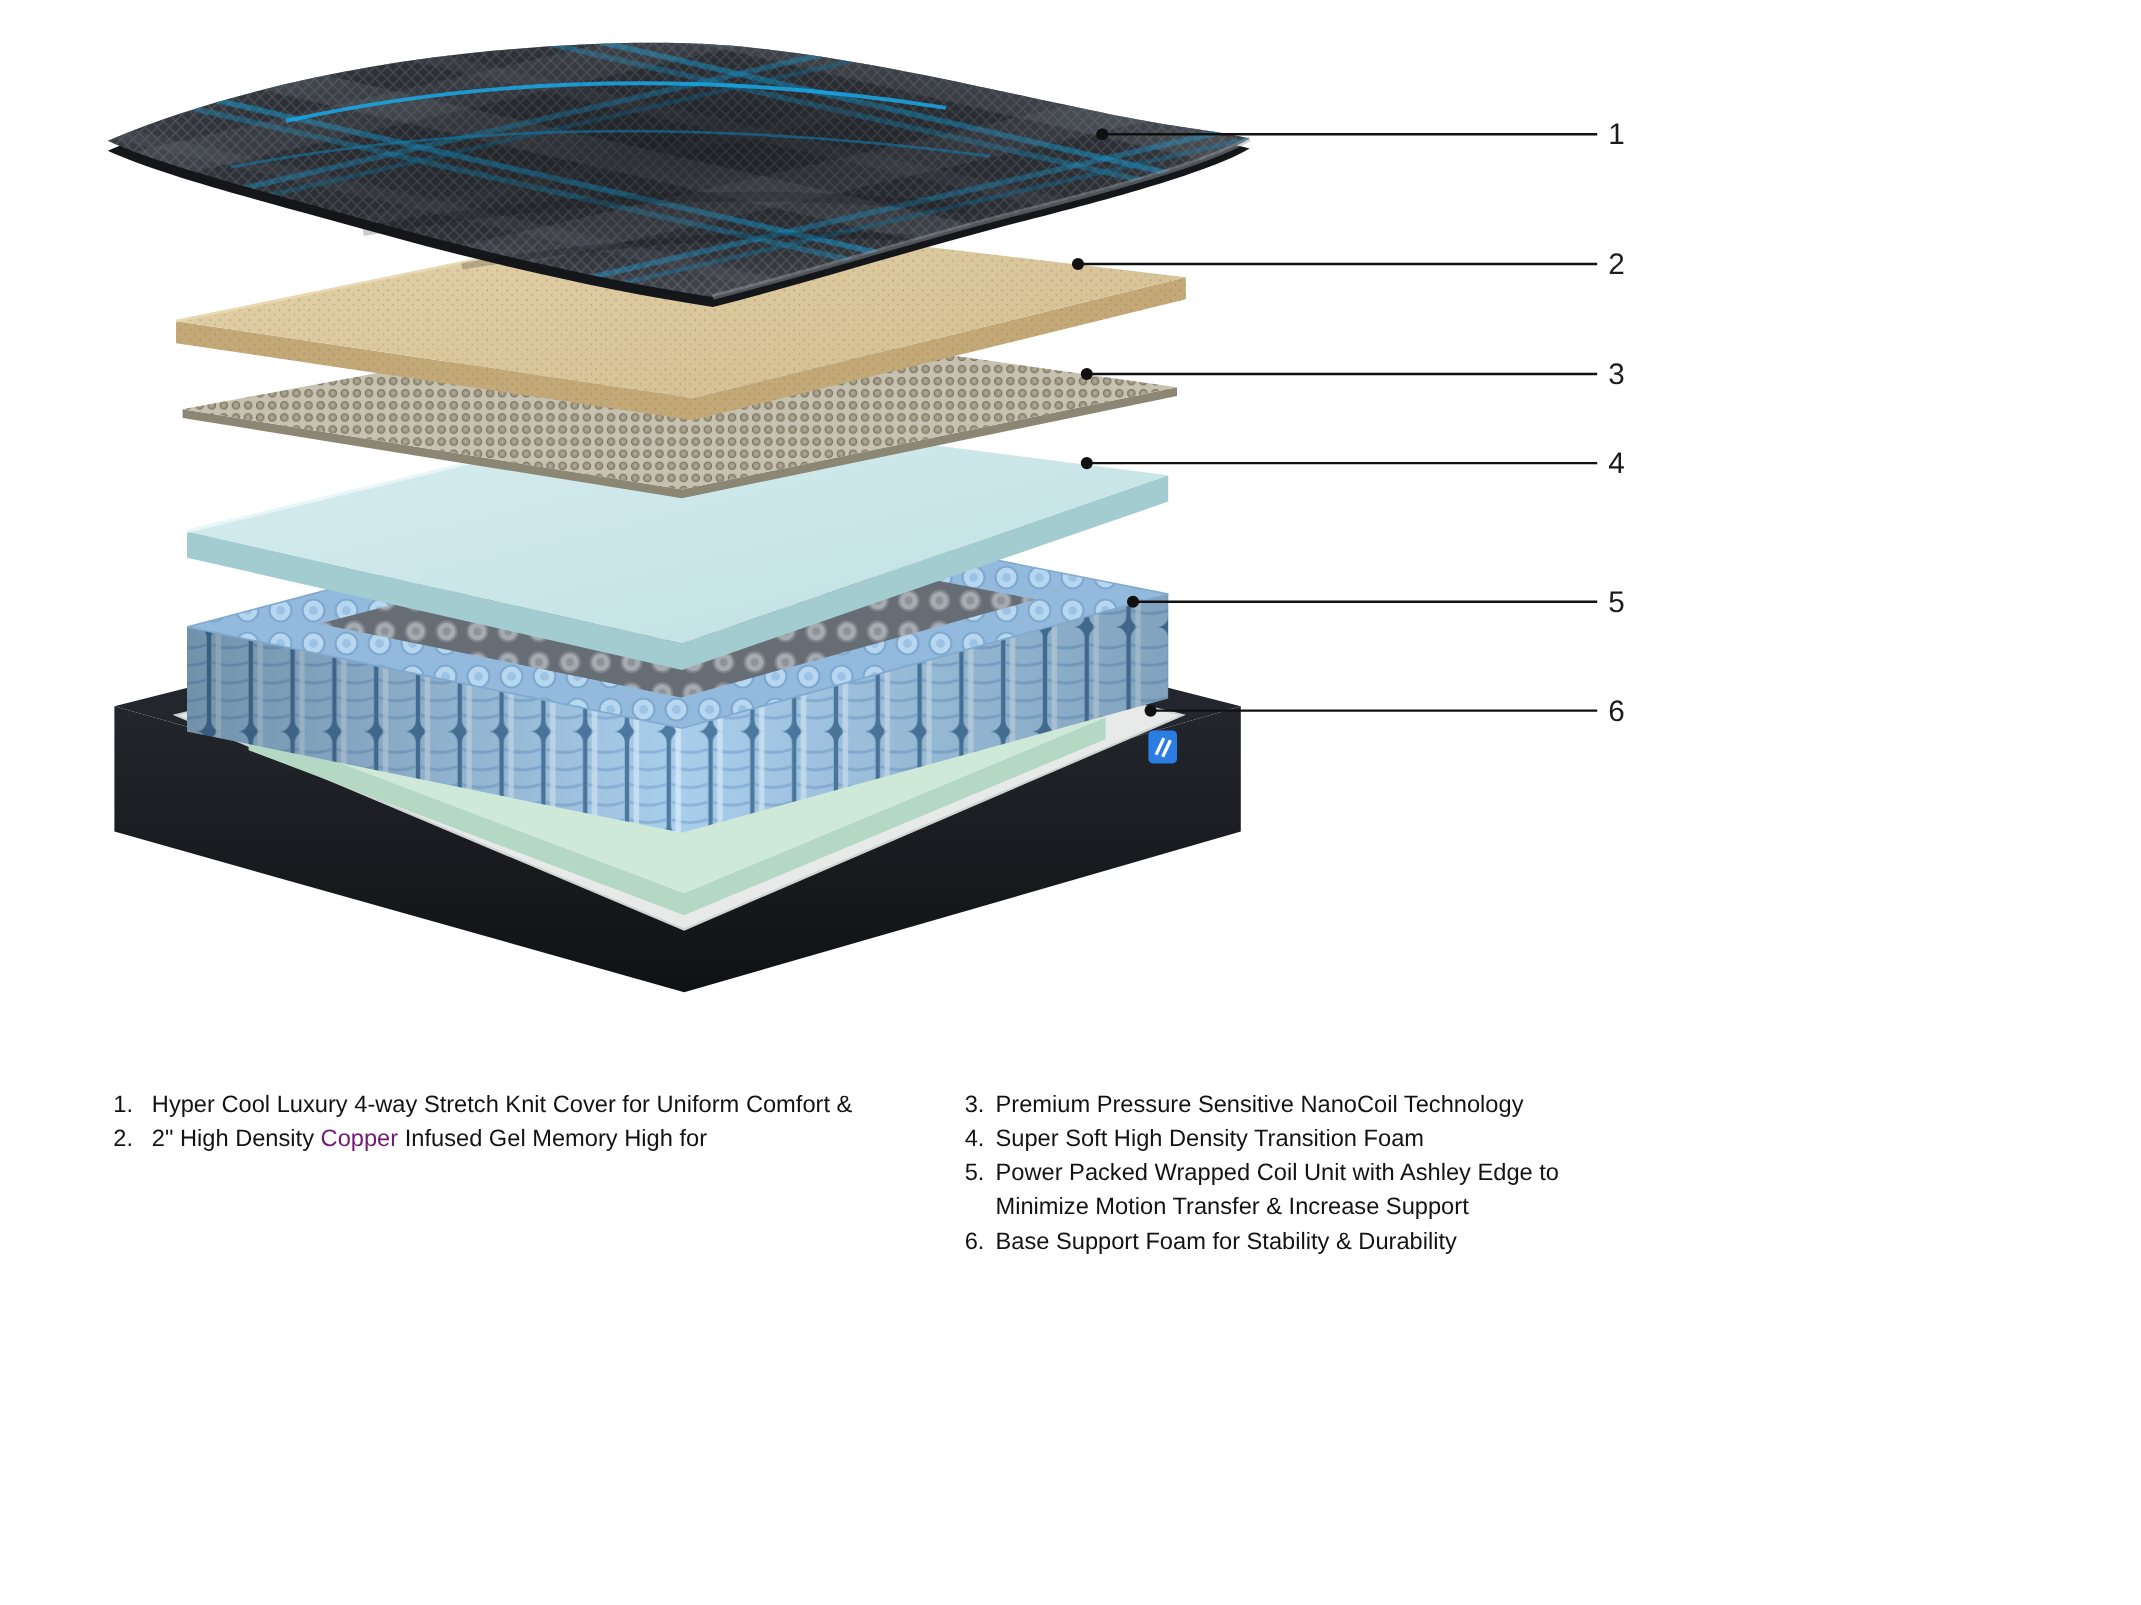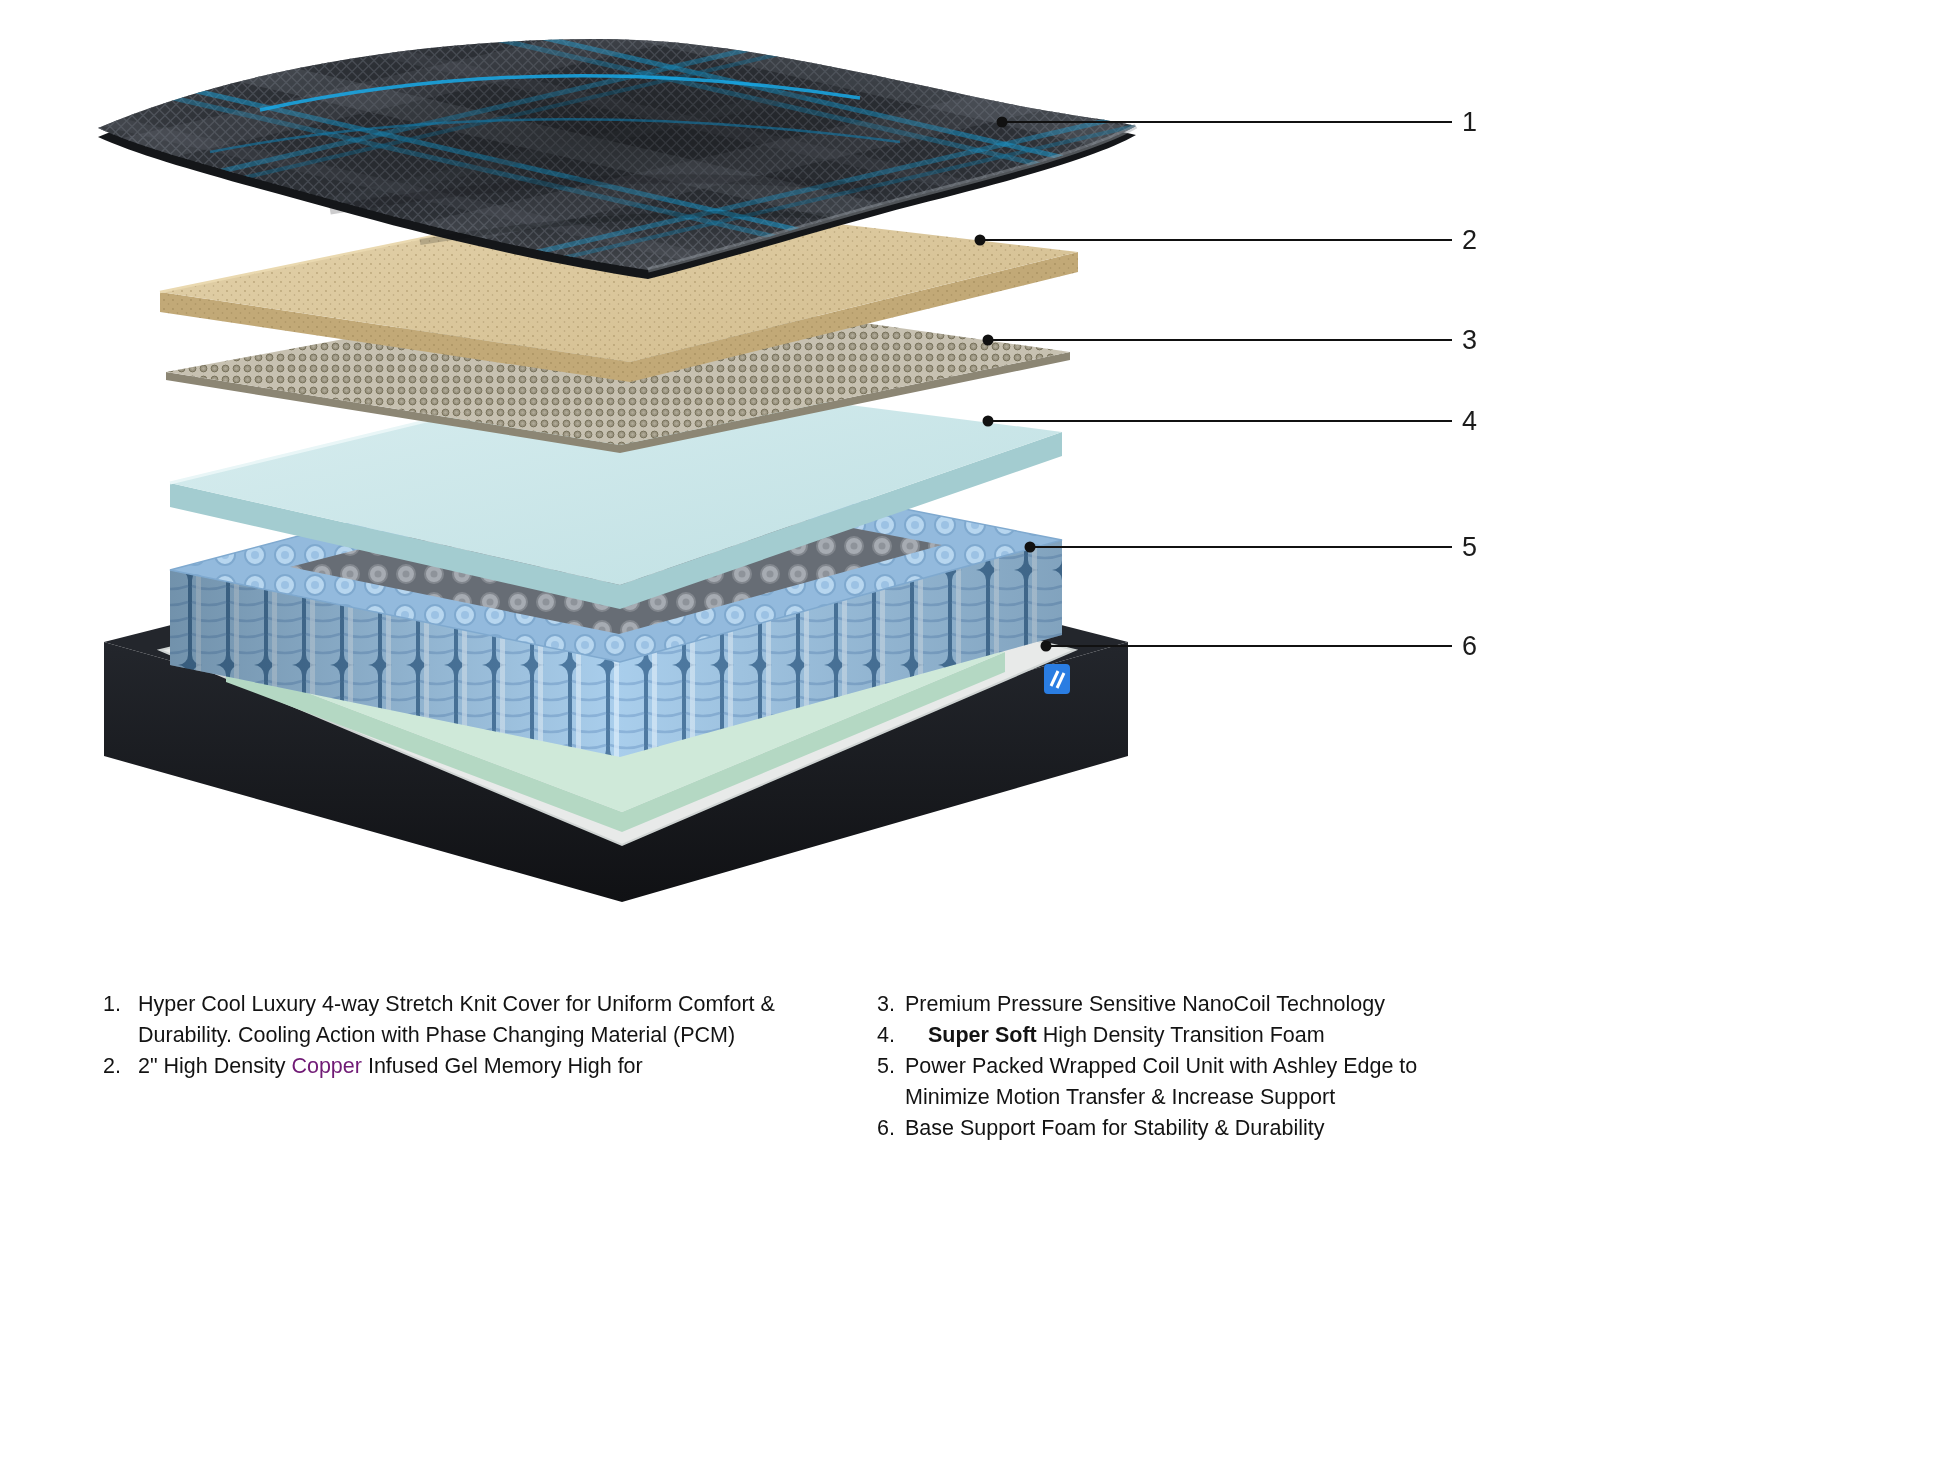--- a/index.html
+++ b/index.html
@@ -24,21 +24,21 @@
   }
   .legend-col.left  { left: 103px; top: 989px; width: 765px; }
   .legend-col.right { left: 877px; top: 989px; width: 610px; }
   .legend-item { display: flex; align-items: flex-start; }
   .legend-item .num { flex: 0 0 auto; }
   .legend-col.left  .num { width: 35px; }
   .legend-col.right .num { width: 28px; }
   .legend-item .txt { flex: 1 1 auto; }
   .line { display: block; }
   .copper { color: #701a75; }
-  .bold { font-weight: 700; margin-left: 23px; }
+  .bold { font-weight: 400; }
   .callout-number {
     font-family: "Liberation Sans", sans-serif;
     font-size: 27px;
     fill: #1b1b1b;
   }
 </style>
 </head>
 <body>
 
 <div class="canvas">
@@ -196,21 +196,20 @@
         <text class="callout-number" x="1462" y="646" stroke="none" dominant-baseline="central">6</text>
       </g>
     </g>
   </svg>
 
   <div class="legend-col left">
     <div class="legend-item">
       <span class="num">1.</span>
       <span class="txt">
         <span class="line">Hyper Cool Luxury 4-way Stretch Knit Cover for Uniform Comfort &amp;</span>
-        <span class="line">Durability. Cooling Action with Phase Changing Material (PCM)</span>
       </span>
     </div>
     <div class="legend-item">
       <span class="num">2.</span>
       <span class="txt">
         <span class="line"><span>2" High Density </span><span class="copper">Copper</span><span> Infused Gel Memory High for</span></span>
       </span>
     </div>
   </div>
 

